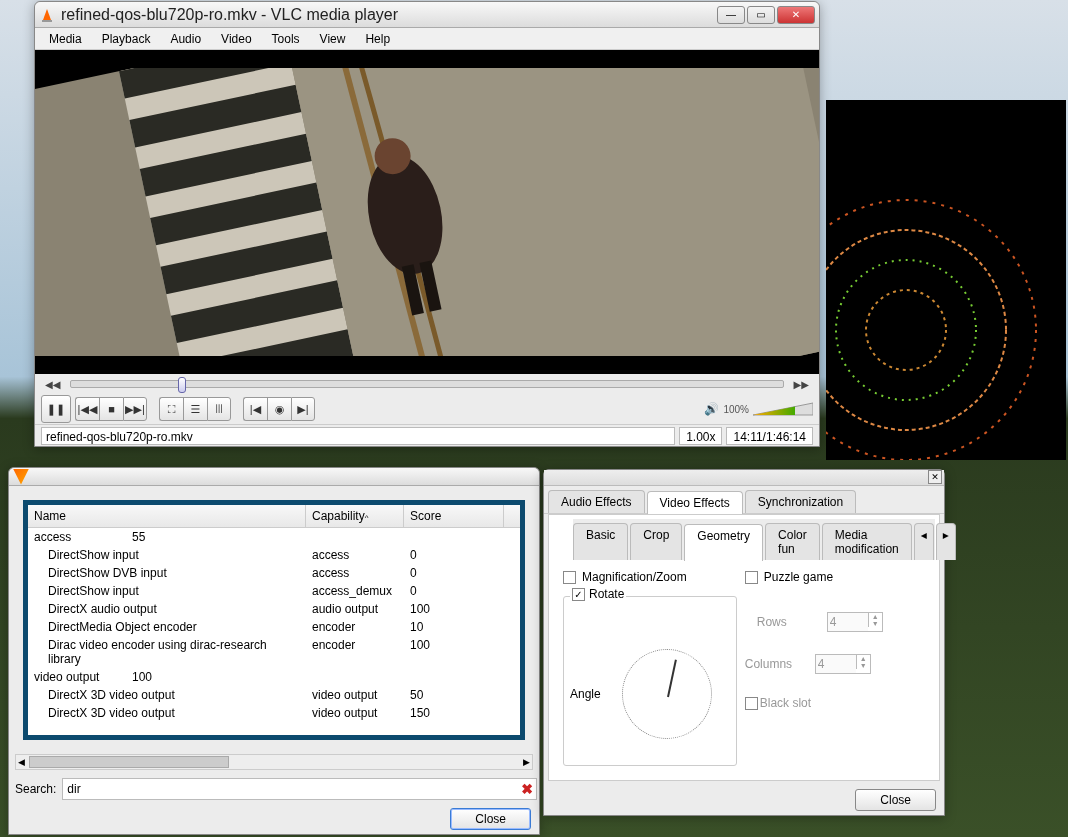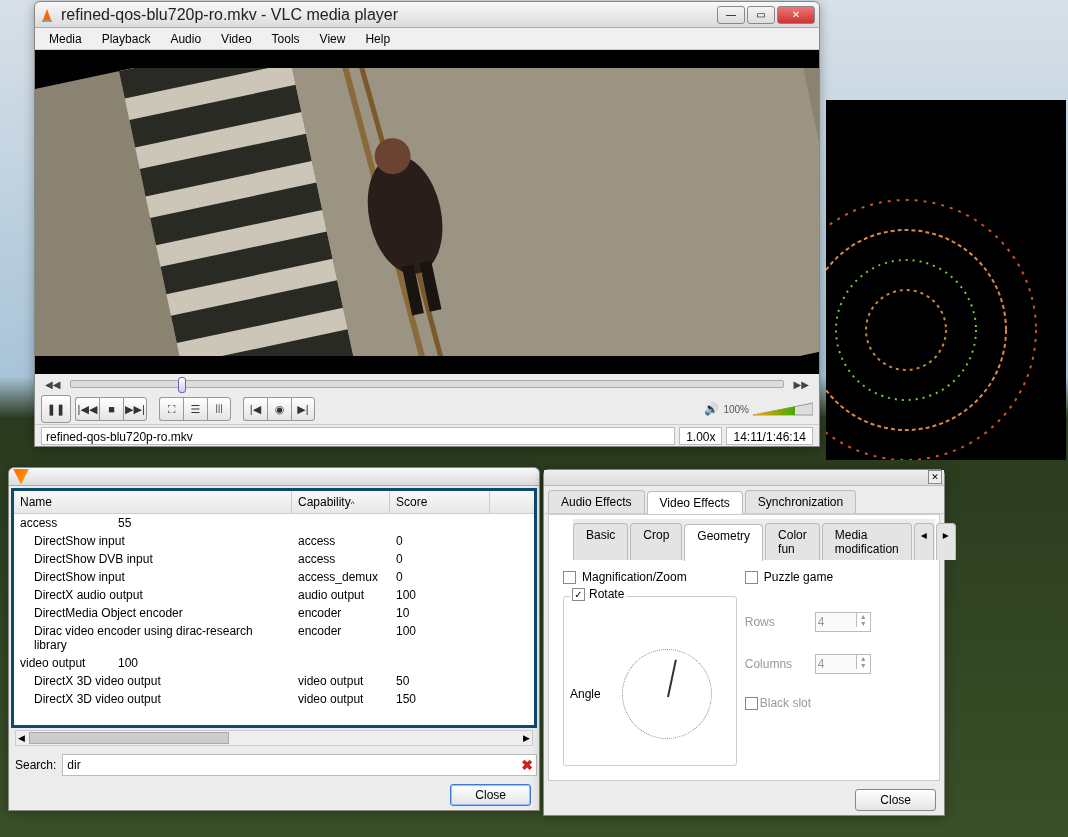--- a/index.html
+++ b/index.html
@@ -34,21 +34,21 @@
 .vol-tri { width: 60px; height: 16px; position: relative; }
 .vol-label { font-size: 10px; color: #555; }
 
 .status-row { height: 22px; display: flex; align-items: center; padding: 2px 6px; gap: 4px; background: #ececec; border-top: 1px solid #ccc; }
 .status-row .fname { flex: 1; border: 1px solid #bbb; background: #fff; padding: 2px 4px; height: 18px; }
 .status-row .sbox { border: 1px solid #bbb; background: #fff; padding: 2px 6px; height: 18px; }
 
 
 .plugins { position: absolute; }
 .plugins .icon { background: linear-gradient(135deg,#f60,#fa0); clip-path: polygon(50% 100%, 0 0, 100% 0); }
-.table-area { background: #fff; border: 3px solid #0c4a6e; margin: 2px; height: 240px; overflow: hidden; }
+.table-area { background: #fff; border: 5px solid #0c4a6e; margin: 14px; height: 240px; overflow: hidden; }
 .thead { display: flex; background: linear-gradient(#f8f8f8,#e8e8e8); border-bottom: 1px solid #ccc; }
 .thead .th { padding: 4px 6px; border-right: 1px solid #ccc; font-weight: normal; }
 .tbody .tr { display: flex; }
 .tbody .td { padding: 2px 6px; }
 .c1 { width: 278px; } .c2 { width: 98px; } .c3 { width: 100px; }
 .hscroll { height: 16px; background: #eee; border: 1px solid #ccc; margin: 0 6px 4px 6px; display:flex; align-items:center; }
 .hscroll .thumb { width: 200px; height: 12px; background: #ccc; border:1px solid #aaa; margin-left:2px;}
 .search-row { display: flex; align-items: center; padding: 4px 6px; gap: 6px; }
 .search-row input { flex: 1; border: 1px solid #bbb; padding: 3px 4px; }
 .clear-x { color: #c22; font-weight: bold; cursor: pointer; font-size: 14px; margin-left:-22px; }
@@ -304,21 +304,21 @@
             <div class="dial"></div>
           </div>
         </div>
       </div>
       <div style="width:48%;">
         <div style="display:flex;align-items:center;gap:6px;">
           <span class="checkbox disabled"></span>
           <span>Puzzle game</span>
         </div>
         <div style="height:170px;padding:6px 0;">
-          <div style="display:flex;align-items:center;margin:22px 0;">
+          <div style="display:flex;align-items:center;margin:22px 12px;">
             <span class="disabled" style="width:70px;">Rows</span>
             <div class="spin">
               <input disabled="" value="4" style="">
               <div class="arrows">
                   <span>▲</span>
                   <span>▼</span>
                 </div>
             </div>
           </div>
           <div style="display:flex;align-items:center;margin:22px 0;">

